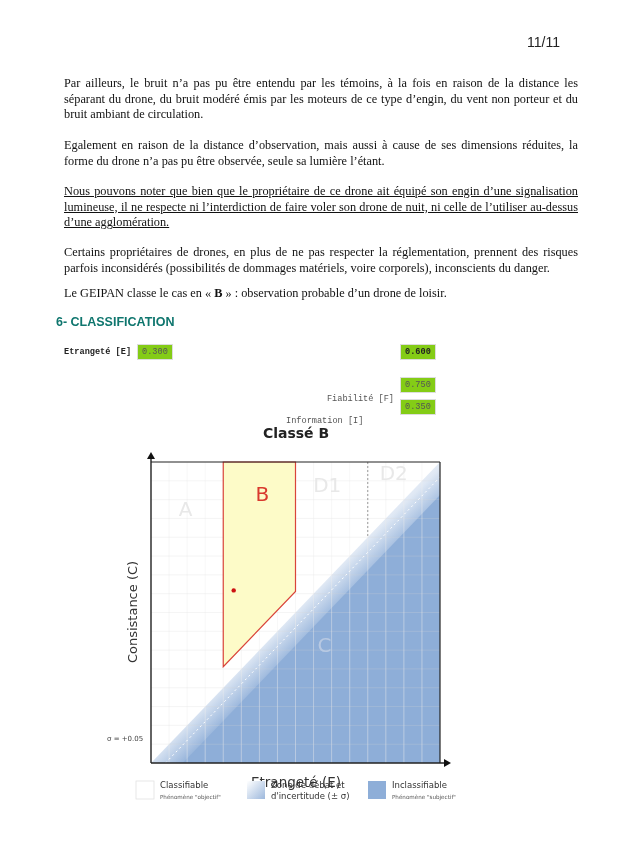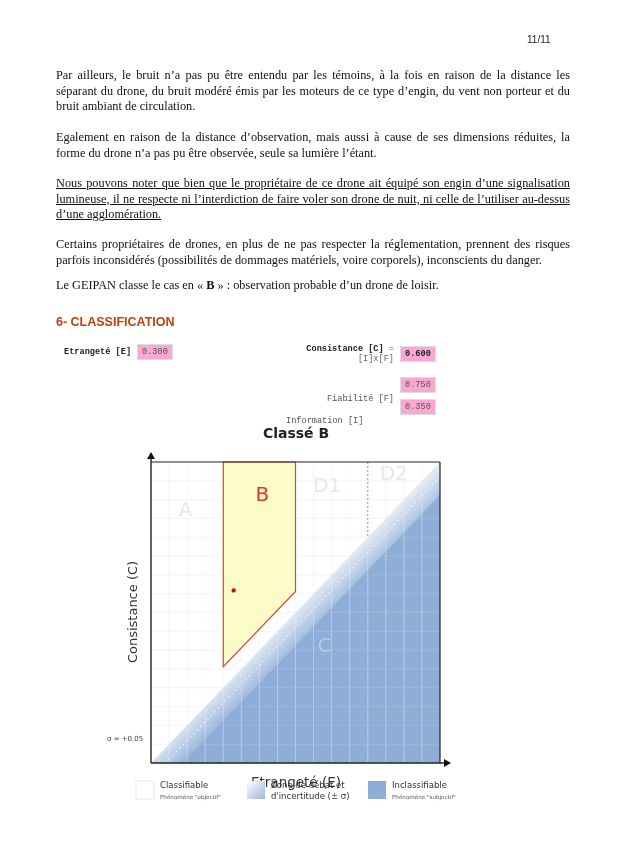--- a/index.html
+++ b/index.html
@@ -1,26 +1,26 @@
 <!DOCTYPE html>
 <html><head>
 <meta charset="utf-8">
 <style>
   html, body { margin: 0; padding: 0; background: #ffffff; }
   body { width: 627px; height: 861px; position: relative; overflow: hidden; }
-  .page-num { position: absolute; top: 34px; left: 527px; font-family: "Liberation Sans", sans-serif; font-size: 10px; color: #222; }
-  .para { position: absolute; left: 56px; width: 514px; font-family: "Liberation Serif", serif; font-size: 12.3px; line-height: 15.6px; color: #111; text-align: justify; margin: 0; }
+  .page-num { position: absolute; top: 34px; left: 527px; font-family: "Liberation Sans", sans-serif; font-size: 14px; color: #222; }
+  .para { position: absolute; left: 56px; width: 514px; font-family: "Liberation Serif", serif; font-size: 12.3px; line-height: 15.6px; color: #111; text-align: justify; margin: 8px; }
   .para b { font-weight: bold; }
-  .section-title { position: absolute; left: 56px; top: 315px; font-family: "Liberation Sans", sans-serif; font-weight: bold; font-size: 12.5px; color: #c2410c; margin: 0; }
+  .section-title { position: absolute; left: 56px; top: 315px; font-family: "Liberation Sans", sans-serif; font-weight: bold; font-size: 12.5px; color: #0f766e; margin: 0; }
   .field-row { position: absolute; font-family: Liberation Mono, monospace; font-size: 8.6px; color: #333; display: flex; align-items: center; }
   .field-label { text-align: right; }
   .field-label.bold { font-weight: bold; color: #222; }
   .field-label .light { font-weight: normal; color: #666; }
   .field-label.muted { color: #555; margin-top: 28px; }
-  .field-box { border: 1px solid #ddd; padding: 2px 4px; margin-left: 6px; font-size: 8.6px; color: #555; background: #f9a8d4; min-width: 26px; text-align: left; }
+  .field-box { border: 1px solid #ddd; padding: 2px 4px; margin-left: 6px; font-size: 8.6px; color: #555; background: #84cc16; min-width: 26px; text-align: left; }
   .field-box.strong { color: #222; font-weight: bold; }
   svg text { font-family: "DejaVu Sans", sans-serif; }
 </style>
 </head>
 <body>
 
 <div class="page-num">11/11</div>
 
 <p class="para" style="top:68px;">Par ailleurs, le bruit n’a pas pu être entendu par les témoins, à la fois en raison de la distance les séparant du drone, du bruit modéré émis par les moteurs de ce type d’engin, du vent non porteur et du bruit ambiant de circulation.</p>
 <p class="para" style="top:130px;">Egalement en raison de la distance d’observation, mais aussi à cause de ses dimensions réduites, la forme du drone n’a pas pu être observée, seule sa lumière l’étant.</p>
@@ -29,21 +29,20 @@
 <p class="para" style="top:278px;"><span>Le GEIPAN classe le cas en « </span><b>B</b><span> » : observation probable d’un drone de loisir.</span></p>
 
 <h2 class="section-title">6- CLASSIFICATION</h2>
 
 <div class="field-row" style="left:64px; top:344px;">
   <span class="field-label bold">Etrangeté [E]</span>
   <span class="field-box">0.300</span>
 </div>
 
 <div class="field-row" style="left:286px; top:344px; width:150px; justify-content:flex-end;">
-  <span class="field-label bold"><span>Consistance [C]</span><span class="light"> = [I]x[F]</span></span>
   <span class="field-box strong">0.600</span>
 </div>
 
 <div class="field-row" style="left:286px; top:366px; width:150px; justify-content:flex-end;">
   <span class="field-label muted">Fiabilité [F]</span>
   <span class="field-box">0.750</span>
 </div>
 
 <div class="field-row" style="left:286px; top:388px; width:150px; justify-content:space-between;">
   <span class="field-label muted">Information [I]</span>

